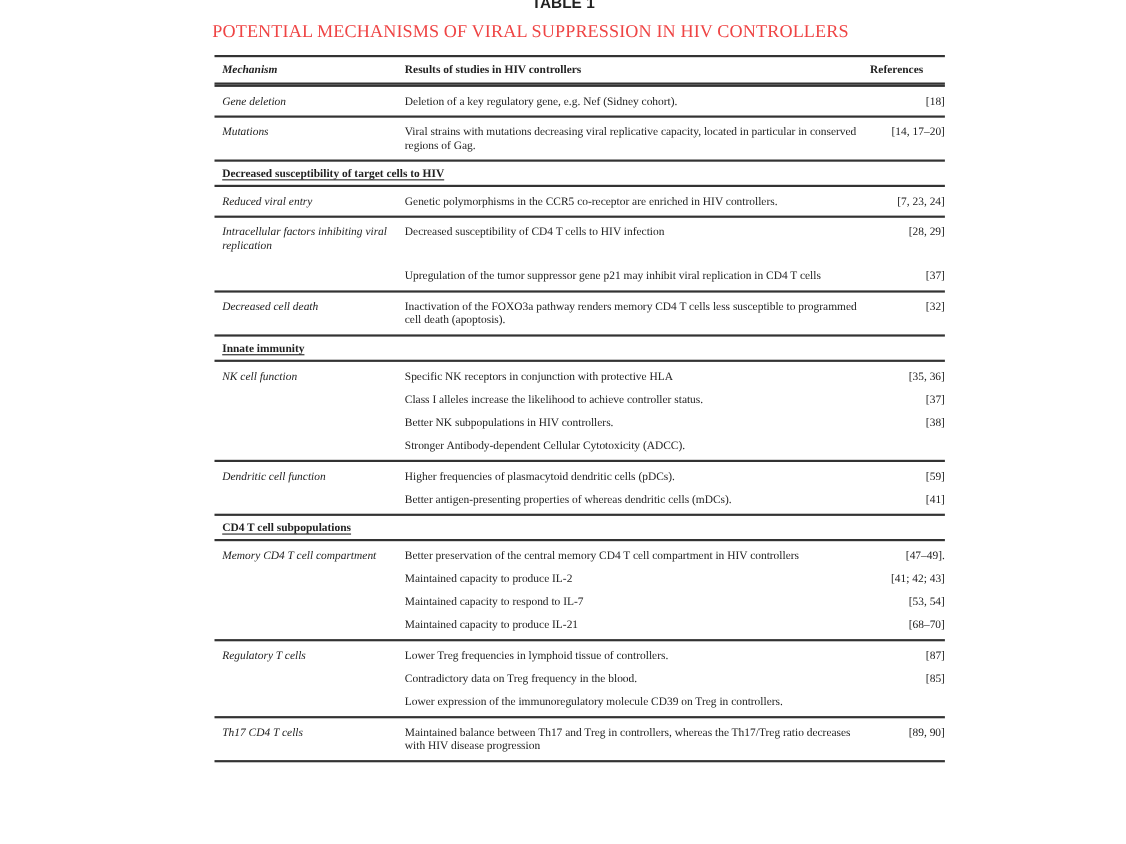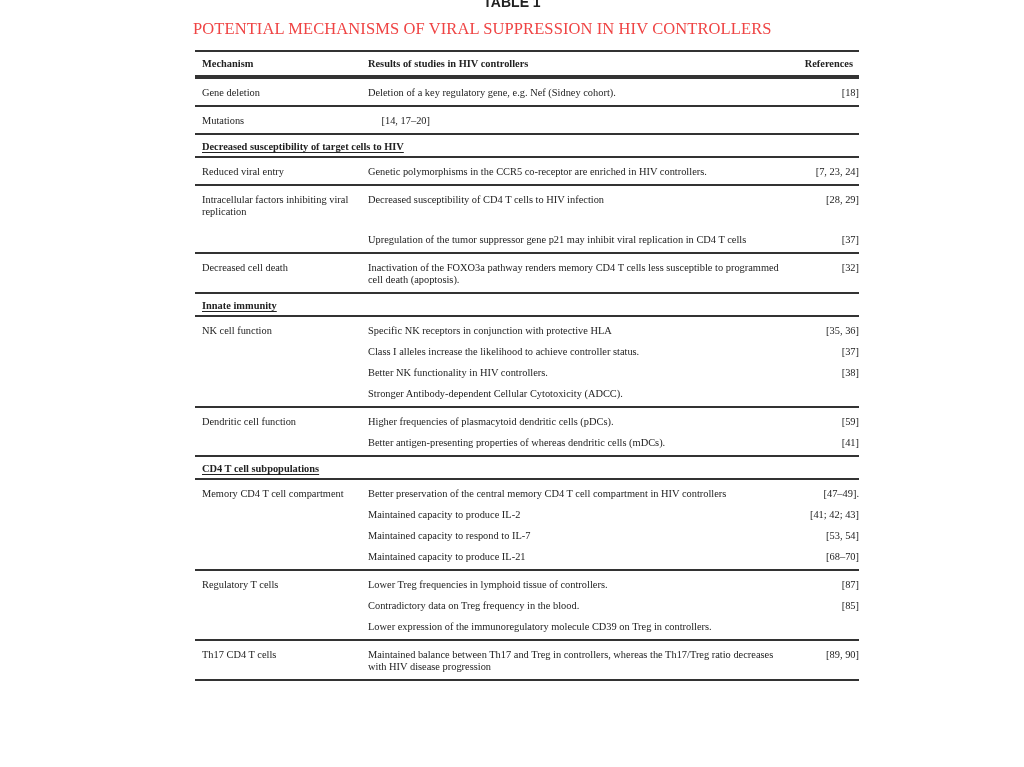--- a/index.html
+++ b/index.html
@@ -17,24 +17,24 @@
     font-size: 16.5px; letter-spacing: 0.1px; color: #ef4444;
   }
   .tbl {
     position: absolute; left: 195px; top: 50px; width: 664px;
     font-size: 10.4px; line-height: 12px;
   }
   .rule { height: 2px; background: #333; }
   .hdr {
     display: flex; font-weight: bold; padding: 6px 0 5px 0;
   }
-  .c1 { width: 173px; padding-left: 7px; box-sizing: border-box; }
+  .c1 { width: 173px; padding-left: 7px; box-sizing: border-box; font-style: italic; }
   .c2 { flex: 1; padding-right: 10px; }
   .c3 { width: 62px; text-align: right; }
-  .hdr .c3 { text-align: right; padding-right: 6px; }
+  .hdr .c3 { text-align: left; padding-right: 6px; }
   .section {
     font-weight: bold; padding: 6px 7px 3px 7px; text-decoration: underline;
     text-decoration-thickness: 1px; text-underline-offset: 2px;
   }
   .group { padding: 8px 0 6px 0; }
   .line { display: flex; margin-bottom: 9px; }
   .line:last-child { margin-bottom: 0; }
   .gap-lg { margin-bottom: 16px; }
 </style>
 </head>
@@ -57,20 +57,21 @@
         <div class="line">
           <div class="c1">Gene deletion</div>
           <div class="c2">Deletion of a key regulatory gene, e.g. Nef (Sidney cohort).</div>
           <div class="c3">[18]</div>
         </div>
       </div>
       <div class="rule"></div>
       <div class="group">
         <div class="line">
           <div class="c1">Mutations</div>
+          <div class="c2">Viral strains with mutations decreasing viral replicative capacity, located in particular in conserved regions of Gag.</div>
           <div class="c3">[14, 17–20]</div>
         </div>
       </div>
       <div class="rule"></div>
       <div class="section">Decreased susceptibility of target cells to HIV</div>
       <div class="rule"></div>
       <div class="group">
         <div class="line">
           <div class="c1">Reduced viral entry</div>
           <div class="c2">Genetic polymorphisms in the CCR5 co-receptor are enriched in HIV controllers.</div>
@@ -107,21 +108,21 @@
           <div class="c2">Specific NK receptors in conjunction with protective HLA</div>
           <div class="c3">[35, 36]</div>
         </div>
         <div class="line">
           <div class="c1"></div>
           <div class="c2">Class I alleles increase the likelihood to achieve controller status.</div>
           <div class="c3">[37]</div>
         </div>
         <div class="line">
           <div class="c1"></div>
-          <div class="c2">Better NK functionality in HIV controllers.</div>
+          <div class="c2">Better NK subpopulations in HIV controllers.</div>
           <div class="c3">[38]</div>
         </div>
         <div class="line">
           <div class="c1"></div>
           <div class="c2">Stronger Antibody-dependent Cellular Cytotoxicity (ADCC).</div>
           <div class="c3"></div>
         </div>
       </div>
       <div class="rule"></div>
       <div class="group">

